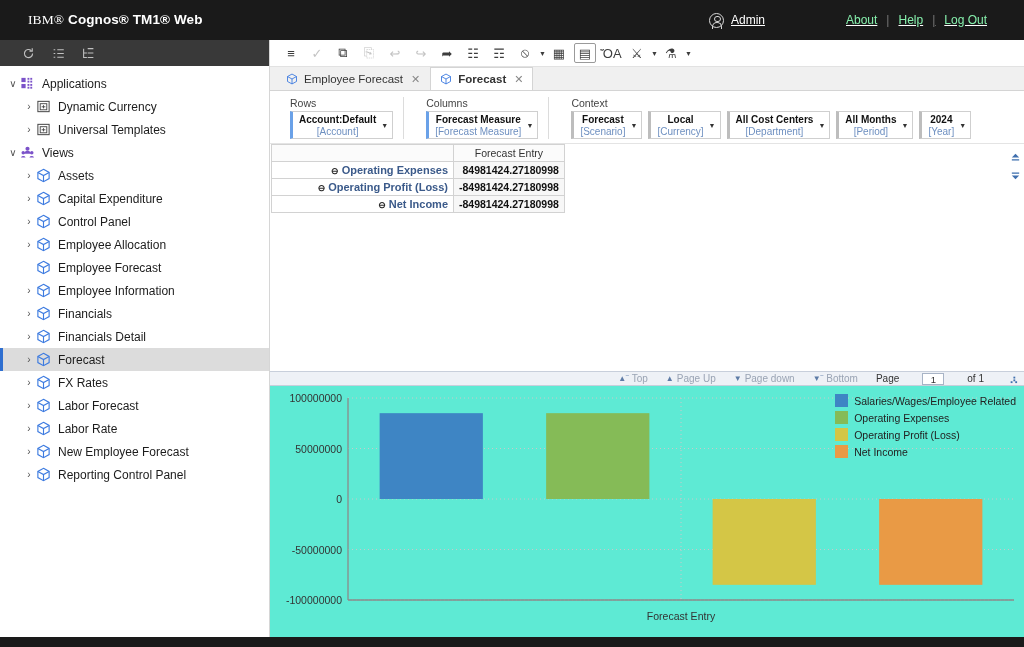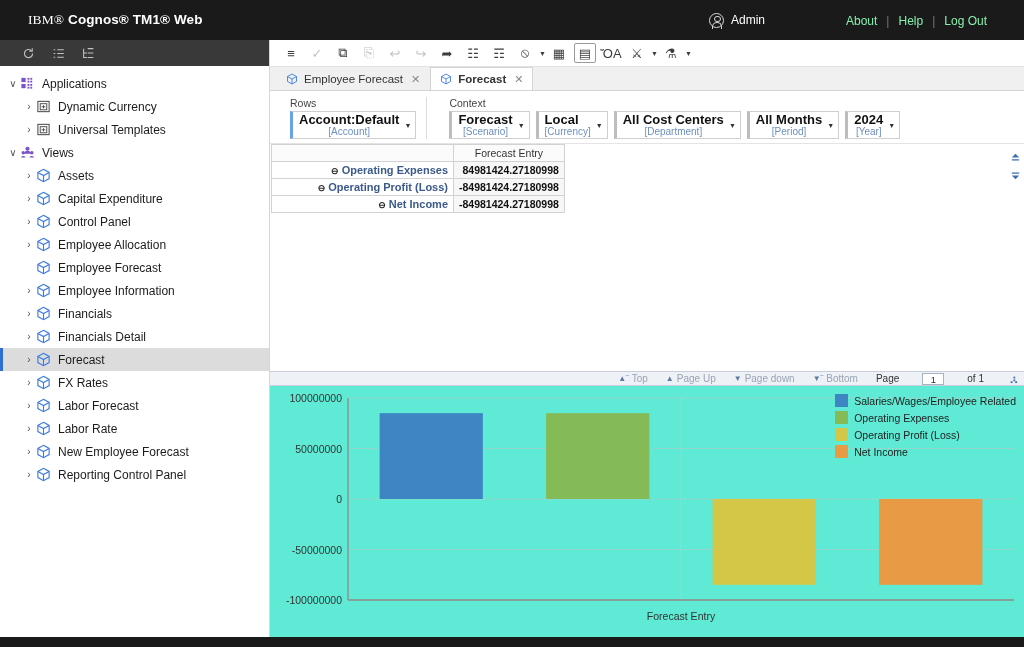--- a/index.html
+++ b/index.html
@@ -13,21 +13,21 @@
   #app { position:relative; width:1024px; height:647px; background:#f4f4f4; }
 
   
   .topbar {
     position:absolute; left:0; top:0; width:1024px; height:40px;
     background:#1a1a1a; color:#fff; display:flex; align-items:center;
   }
   .brand { margin-left:28px; font-size:13.5px; letter-spacing:.1px; }
   .brand .ibm { font-family:"Liberation Serif", serif; font-weight:400; }
   .brand b { font-weight:bold; }
-  .topbar-right { margin-left:auto; display:flex; align-items:flex-end; margin-right:28px; }
+  .topbar-right { margin-left:auto; display:flex; align-items:flex-start; margin-right:28px;text-decoration:underline; }
   .user { display:flex; align-items:center; gap:7px; font-size:12px; margin-right:72px; }
   .user-icon { width:15px; height:15px; border:1.3px solid #d8d8d8; border-radius:50%;
                position:relative; display:inline-block; }
   .user-icon:before { content:""; position:absolute; left:4.4px; top:2.7px; width:4.2px; height:4.2px;
                border:1.2px solid #d8d8d8; border-radius:50%; }
   .user-icon:after { content:""; position:absolute; left:2.5px; top:8.6px; width:8px; height:6px;
                border:1.2px solid #d8d8d8; border-bottom:none; border-radius:5px 5px 0 0; }
   .hlinks { display:flex; align-items:center; font-size:12px; }
   .hlinks a { color:#86efac; text-decoration:none; padding:0 9px; }
   .hsep { color:#777; }
@@ -72,21 +72,21 @@
   .dimbar { display:flex; padding:6px 0 4px 8px; gap:0px; background:#fff; }
   .dimgroup { padding-right:10px;padding-left:12px; }
   .dimgroup.sep { border-right:1px solid #dcdcdc; margin-right:10px; }
   .dimcap { font-size:10.5px; color:#444; margin-bottom:2px; }
   .dimrow { display:flex; gap:6px; }
   .dimchip { position:relative; display:flex; flex-direction:column; justify-content:center;
              height:28px; padding:1px 16px 1px 6px; border:1px solid #cfcfcf; background:#fff;
              border-left-width:3px; }
   .dimchip.b { border-left-color:#6aa1e8; }
   .dimchip.g { border-left-color:#bdbdbd; }
-  .dimchip .n { font-size:13px; font-weight:bold; color:#111; line-height:12px; white-space:nowrap; }
+  .dimchip .n { font-size:10px; font-weight:bold; color:#111; line-height:12px; white-space:nowrap;text-align:center; }
   .dimchip .s { font-size:10px; color:#6d8fc0; line-height:11px; white-space:nowrap; text-align:center;}
   .dimchip .dc { position:absolute; right:4px; top:10px; font-size:7px; color:#333; }
 
   
   .gridwrap { position:relative; height:228px; border-top:1px solid #e4e4e4; background:#fff; }
   .gtable { border-collapse:collapse; font-size:11px; margin-left:1px; }
   .gtable td { border:1px solid #d2d2d2; height:17px; padding:0 5px; }
   .hdr-blank { width:182px; background:#fbfbfb; }
   .hdr-col { width:92px; background:#fbfbfb; text-align:center; color:#333; font-size:10.5px; }
   .rowlabel { background:#ffffff; text-align:right; color:#3b5a8a; font-weight:bold;
@@ -393,20 +393,30 @@
         </div>
       </div>
 
     <div class="dimbar">
       <div class="dimgroup sep">
         <div class="dimcap">Rows</div>
         <div class="dimrow" id="dim-rows">
             <div class="dimchip b">
               <div class="n">Account:Default</div>
               <div class="s">[Account]</div>
+              <span class="dc">▼</span>
+            </div>
+          </div>
+      </div>
+      <div class="dimgroup sep">
+        <div class="dimcap">Columns</div>
+        <div class="dimrow" id="dim-cols">
+            <div class="dimchip b">
+              <div class="n">Forecast Measure</div>
+              <div class="s">[Forecast Measure]</div>
               <span class="dc">▼</span>
             </div>
           </div>
       </div>
       <div class="dimgroup">
         <div class="dimcap">Context</div>
         <div class="dimrow" id="dim-ctx">
             <div class="dimchip g">
               <div class="n">Forecast</div>
               <div class="s">[Scenario]</div>

